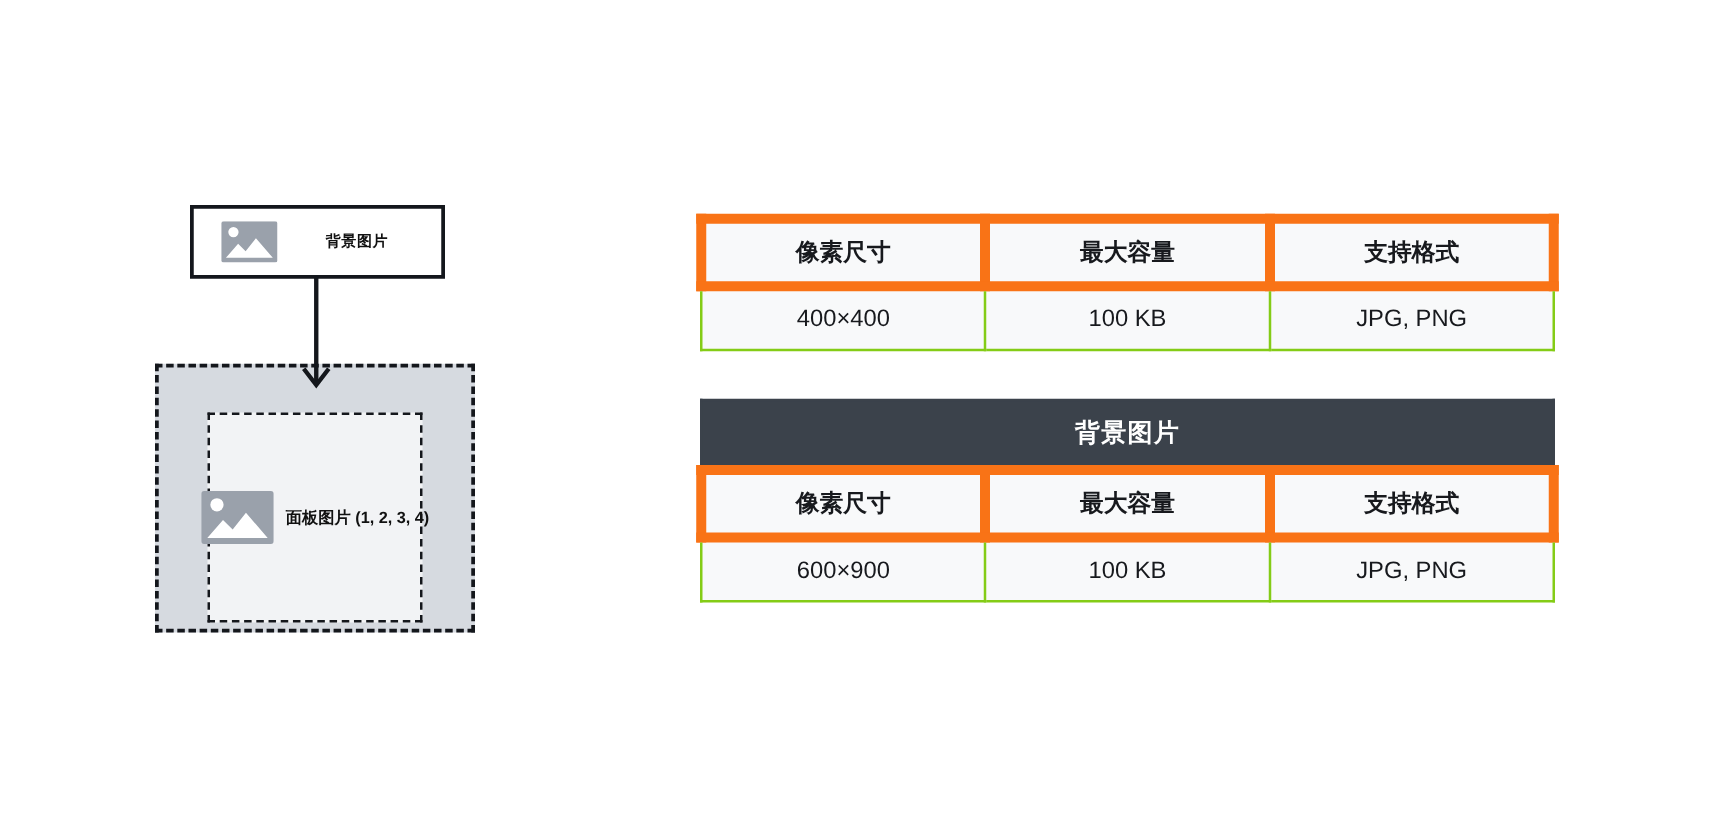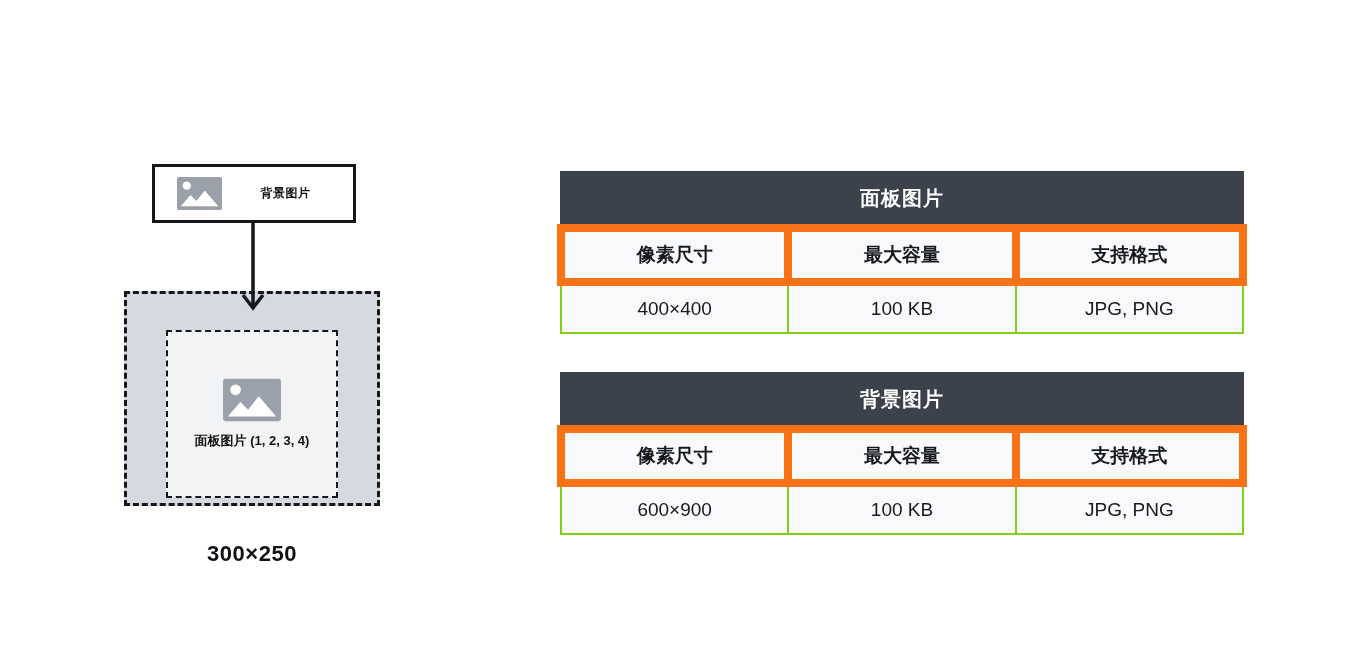--- a/index.html
+++ b/index.html
@@ -29,21 +29,21 @@
 
   .arrow { position: absolute; left: 238px; top: 221px; }
 
   .outer-box {
     position: absolute; left: 124px; top: 291px; width: 256px; height: 215px;
     box-sizing: border-box; border: 3px dashed #14171c; background: #d6dae0;
   }
   .inner-box {
     position: absolute; left: 166px; top: 330px; width: 172px; height: 168px;
     box-sizing: border-box; border: 2px dashed #14171c; background: #f2f3f5;
-    display: flex; flex-direction: column; align-items: center; justify-content: center;
+    display: flex; align-items: center; justify-content: center;
     gap: 10px;
   }
   .inner-box-label { font-size: 13px; font-weight: bold; color: #111; white-space: nowrap; }
 
   .size-label {
     position: absolute; left: 124px; top: 541px; width: 256px;
     text-align: center; font-size: 22px; font-weight: bold; color: #0f1114;
     letter-spacing: 0.5px;
   }
 
@@ -98,30 +98,26 @@
       <span class="img-icon lg">
         <svg width="58" height="44" viewBox="0 0 60 44" xmlns="http://www.w3.org/2000/svg">
           <rect x="0" y="0" width="60" height="44" rx="2.5" fill="#9aa1ab"></rect>
           <circle cx="13" cy="11.5" r="5.5" fill="#ffffff"></circle>
           <path d="M5 39 L18 24 L26 32 L37 18 L55 39 Z" fill="#ffffff"></path>
         </svg>
       </span>
       <span class="inner-box-label">面板图片 (1, 2, 3, 4)</span>
     </div>
 
-    <div class="size-label">300×250</div>
   </section>
 
   <section class="tables">
 
     <table class="spec-table first">
       <thead>
-        <tr>
-          <th class="title" colspan="3">面板图片</th>
-        </tr>
         <tr>
           <th class="col">像素尺寸</th>
           <th class="col">最大容量</th>
           <th class="col">支持格式</th>
         </tr>
       </thead>
       <tbody>
         <tr>
           <td class="cell">400×400</td>
           <td class="cell">100 KB</td>

